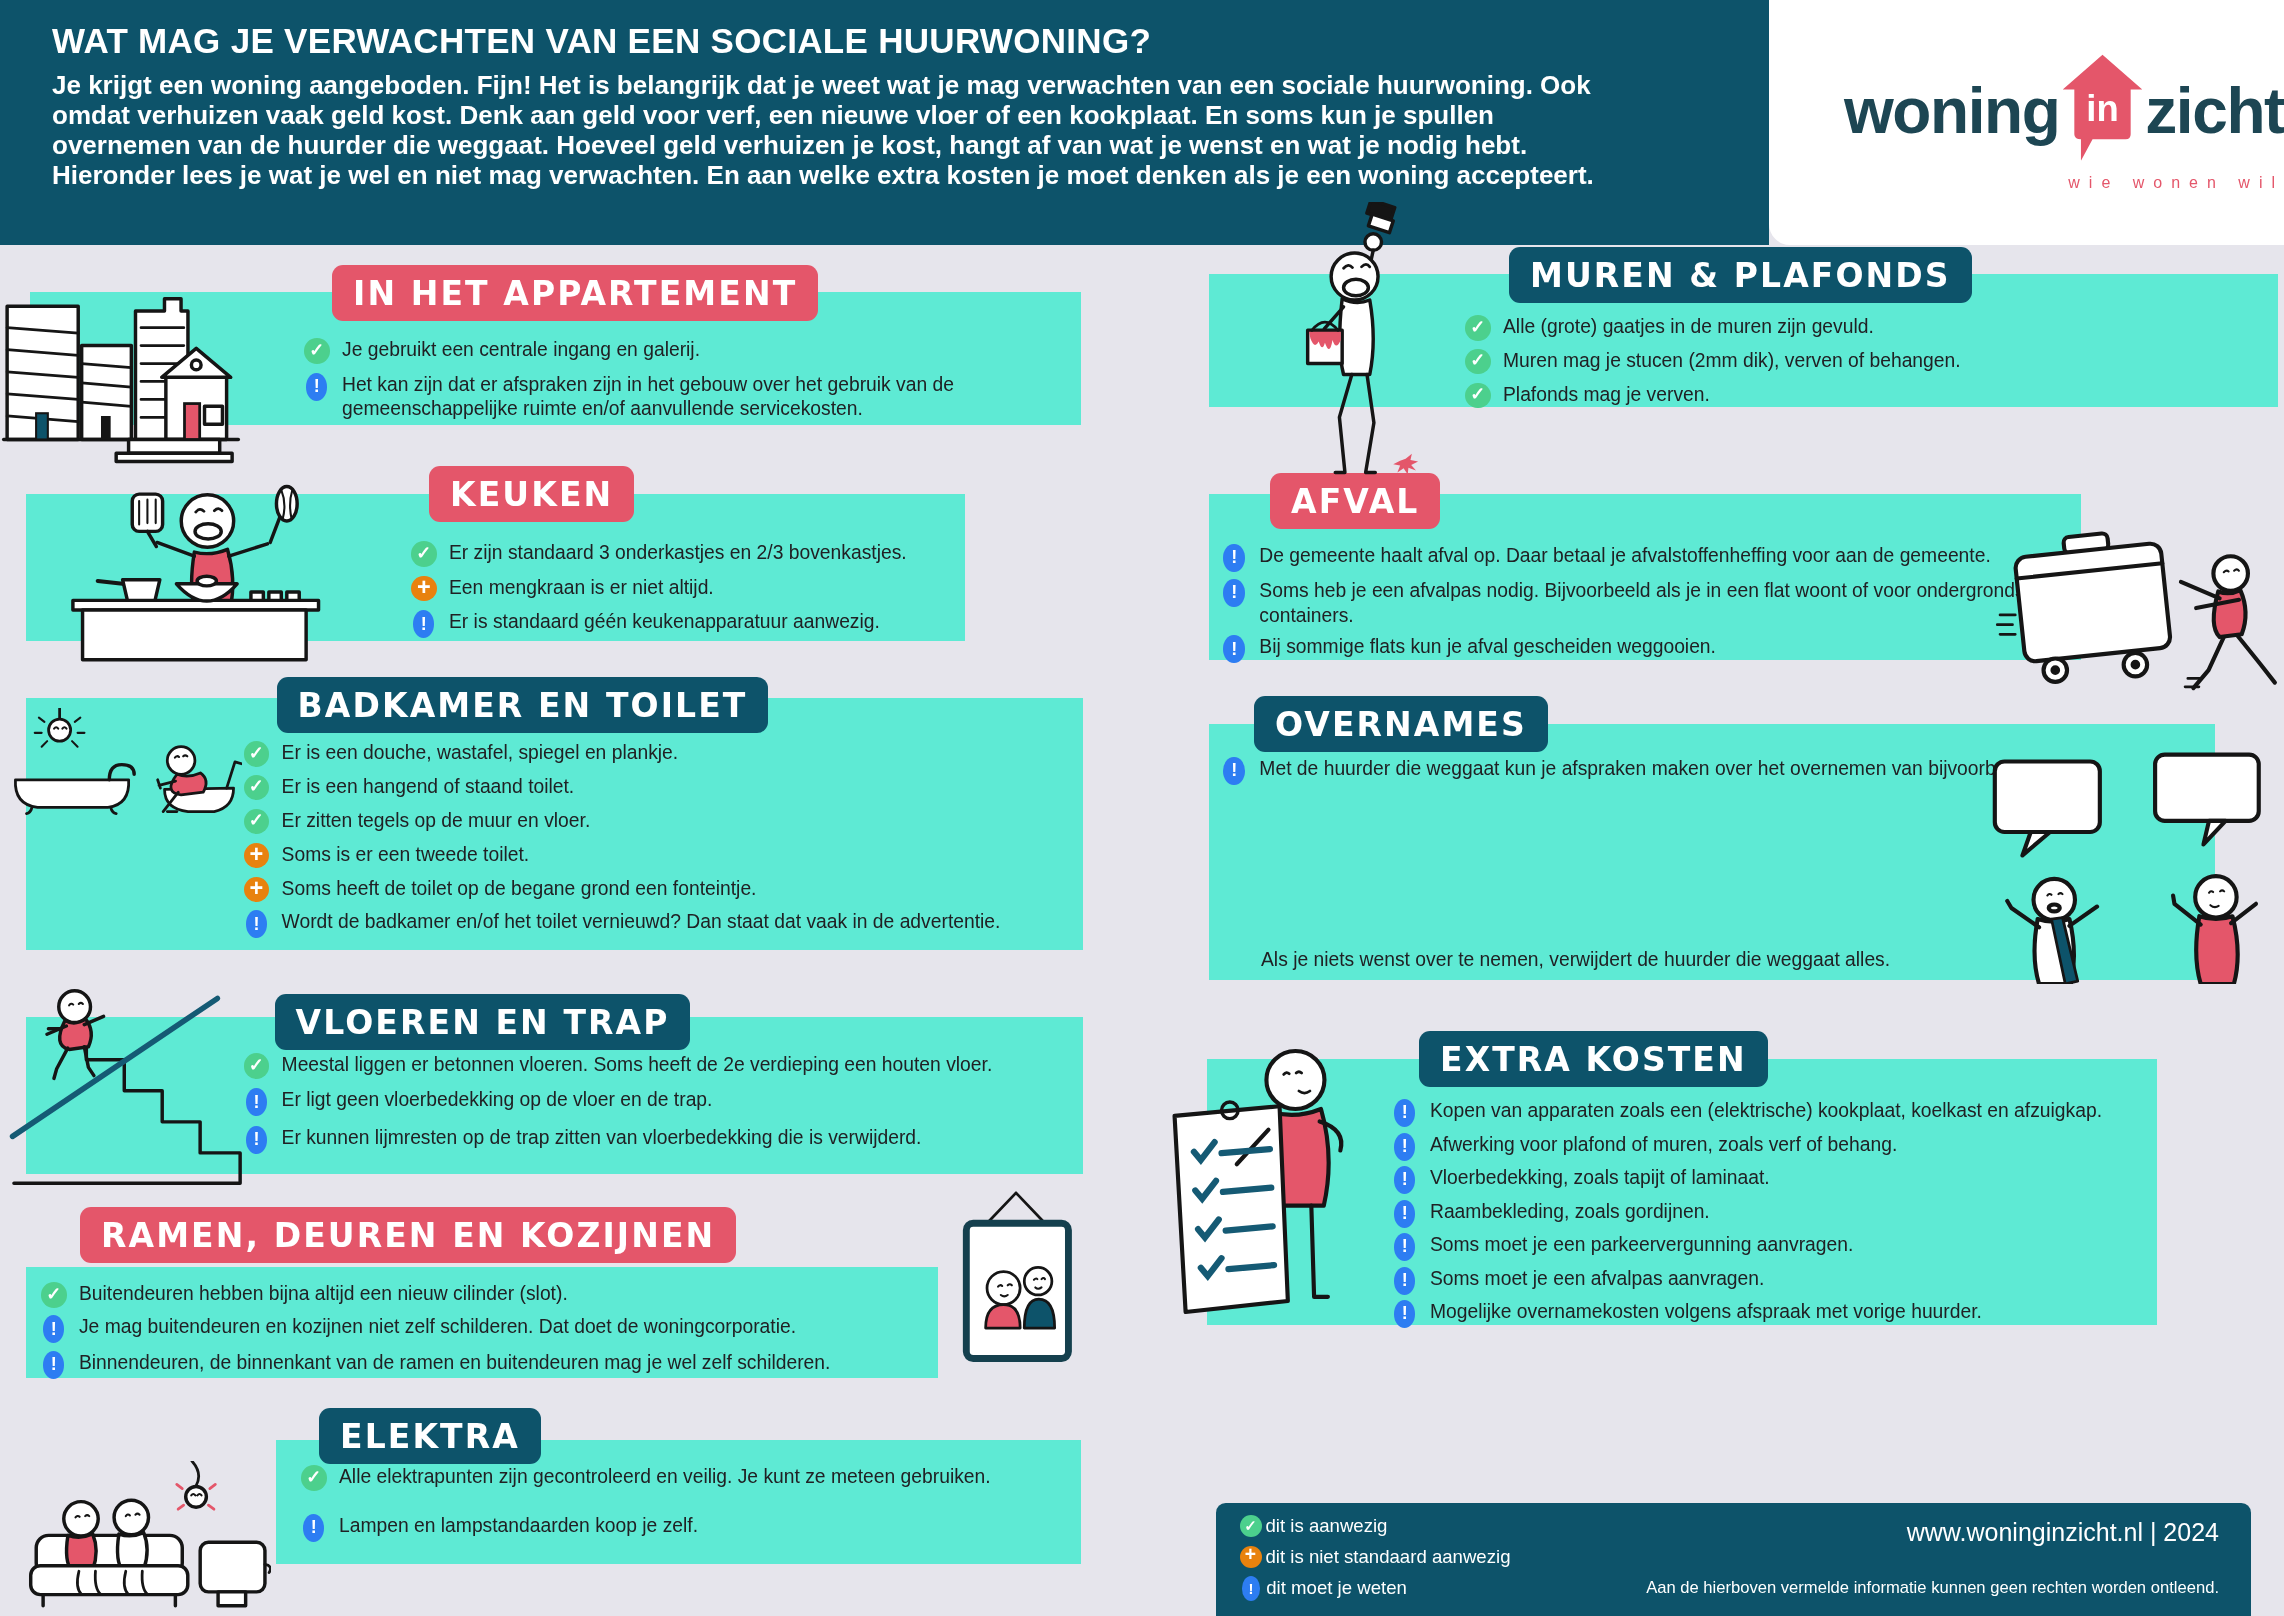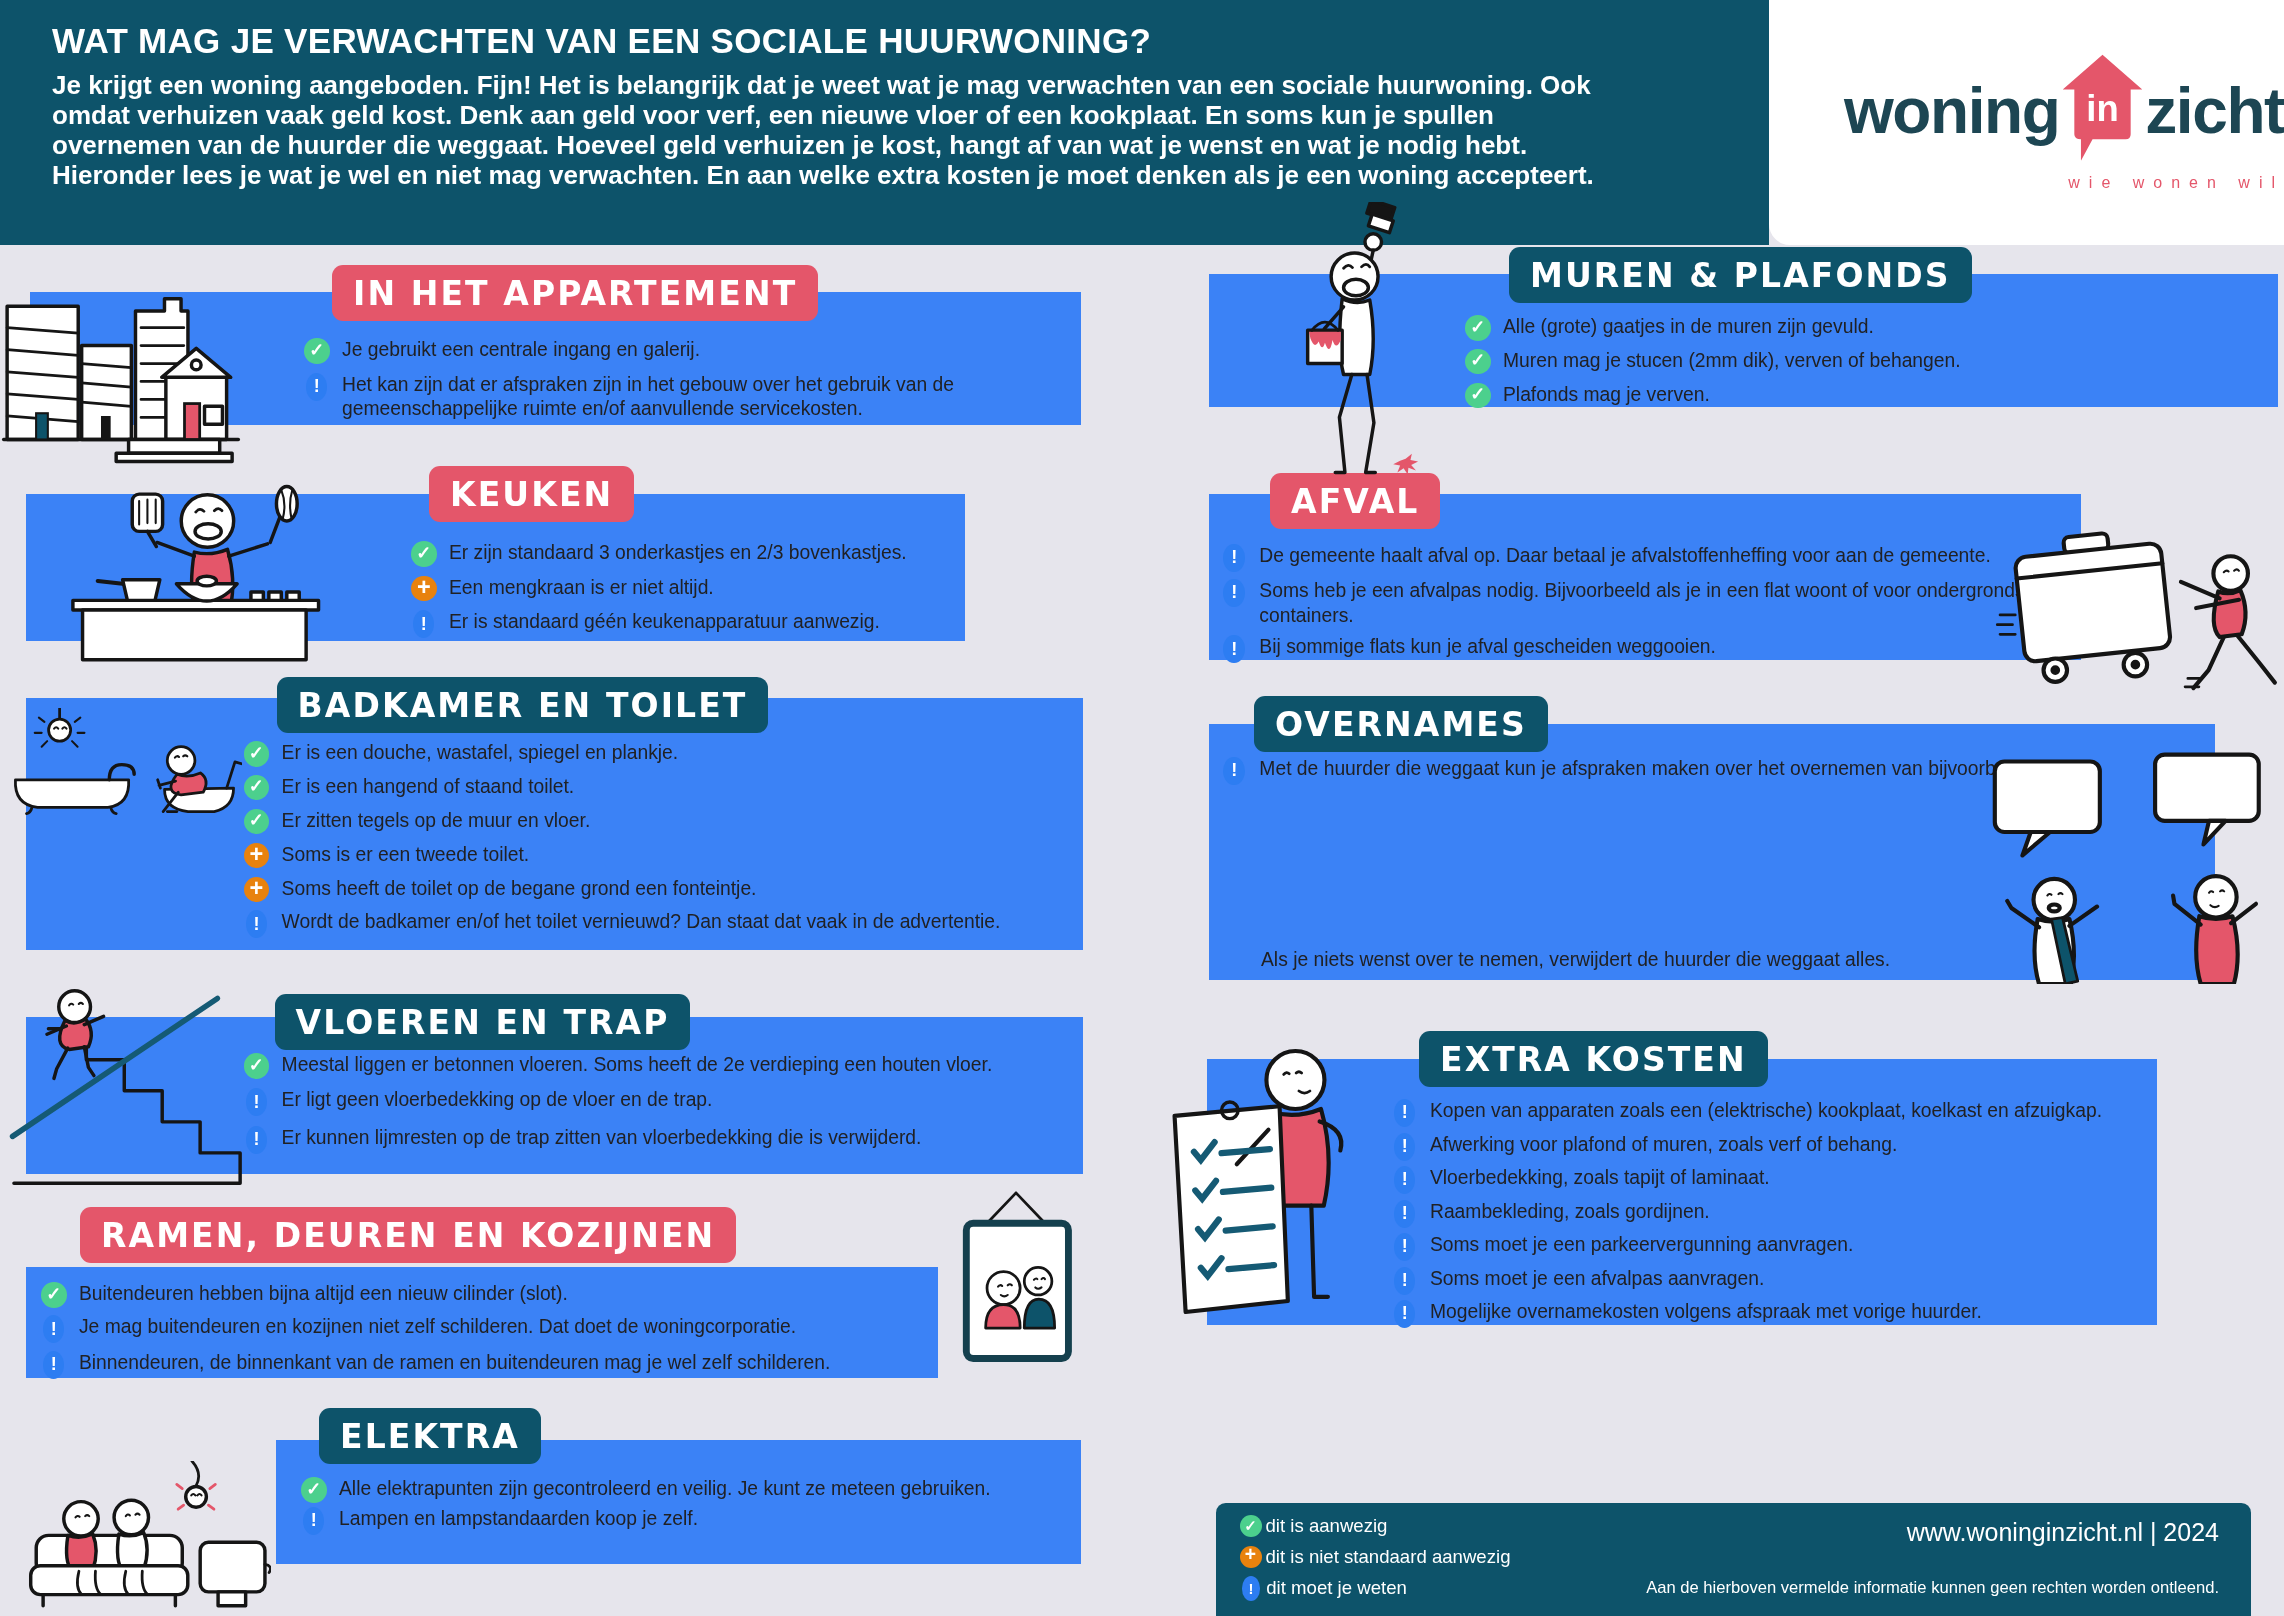--- a/index.html
+++ b/index.html
@@ -21,21 +21,21 @@
   .header{position:absolute;left:0;top:0;width:1769px;height:245px;background:var(--teal);color:#fff}
   .header .title{position:absolute;left:52px;top:21px;font-size:35px;font-weight:bold;letter-spacing:0.3px;white-space:nowrap}
   .header .intro{position:absolute;left:52px;top:70px;font-size:26px;line-height:30px;font-weight:700}
   .header .intro div{white-space:nowrap}
   .logo-panel{position:absolute;left:1769px;top:0;width:515px;height:245px;background:#fff;border-radius:0 0 0 21px;display:flex;flex-direction:column;align-items:flex-end;justify-content:center}
   .logo-row{display:flex;align-items:center;gap:1.4px}
   .logo-word{font-size:64px;font-weight:bold;color:var(--logo-ink);letter-spacing:-1.4px}
   .logo-tagline{margin-top:4.1px;margin-left:72px;color:var(--red);font-size:16px;letter-spacing:9px;white-space:nowrap}
 
   
-  .card{position:absolute;background:#3b82f6;z-index:1}
+  .card{position:absolute;background:#5eead4;z-index:1}
   .badge{position:absolute;z-index:3;color:#fff;font-family:"DejaVu Sans",sans-serif;font-weight:bold;font-size:33px;letter-spacing:2.1px;line-height:1;padding:12.4px 21px 11px;border-radius:11px;white-space:nowrap}
   .badge.red{background:var(--red)}
   .badge.teal{background:var(--teal)}
 
   .items{position:absolute;display:flex;flex-direction:column;gap:9px}
   .item{display:flex;align-items:flex-start;gap:12.4px;font-size:19.3px;line-height:1.28;color:var(--ink)}
   .ic{flex:0 0 auto;display:flex;align-items:center;justify-content:center;color:#fff;font-weight:bold;width:25.6px;height:25.6px;border-radius:50%;margin-top:0}
   .ic.check{background:var(--green)}
   .ic.check::after{content:"\2713";font-size:18px;margin-top:-1.4px}
   .ic.plus{background:var(--orange)}
@@ -181,21 +181,21 @@
         </div>
       <div class="item">
           <span class="ic info"></span>
           <span>Binnendeuren, de binnenkant van de ramen en buitendeuren mag je wel zelf schilderen.</span>
         </div>
     </div>
   </section>
 
   <section class="card" style="left:276px;top:1440px;width:805px;height:124px">
     <div class="badge teal" style="left:43px;top:-32px">ELEKTRA</div>
-    <div class="items" style="left:25px;top:37px;width:774px;gap:4px">
+    <div class="items" style="left:25px;top:25px;width:774px;gap:23px">
       <div class="item">
           <span class="ic check"></span>
           <span>Alle elektrapunten zijn gecontroleerd en veilig. Je kunt ze meteen gebruiken.</span>
         </div>
       <div class="item">
           <span class="ic info"></span>
           <span>Lampen en lampstandaarden koop je zelf.</span>
         </div>
     </div>
   </section>

